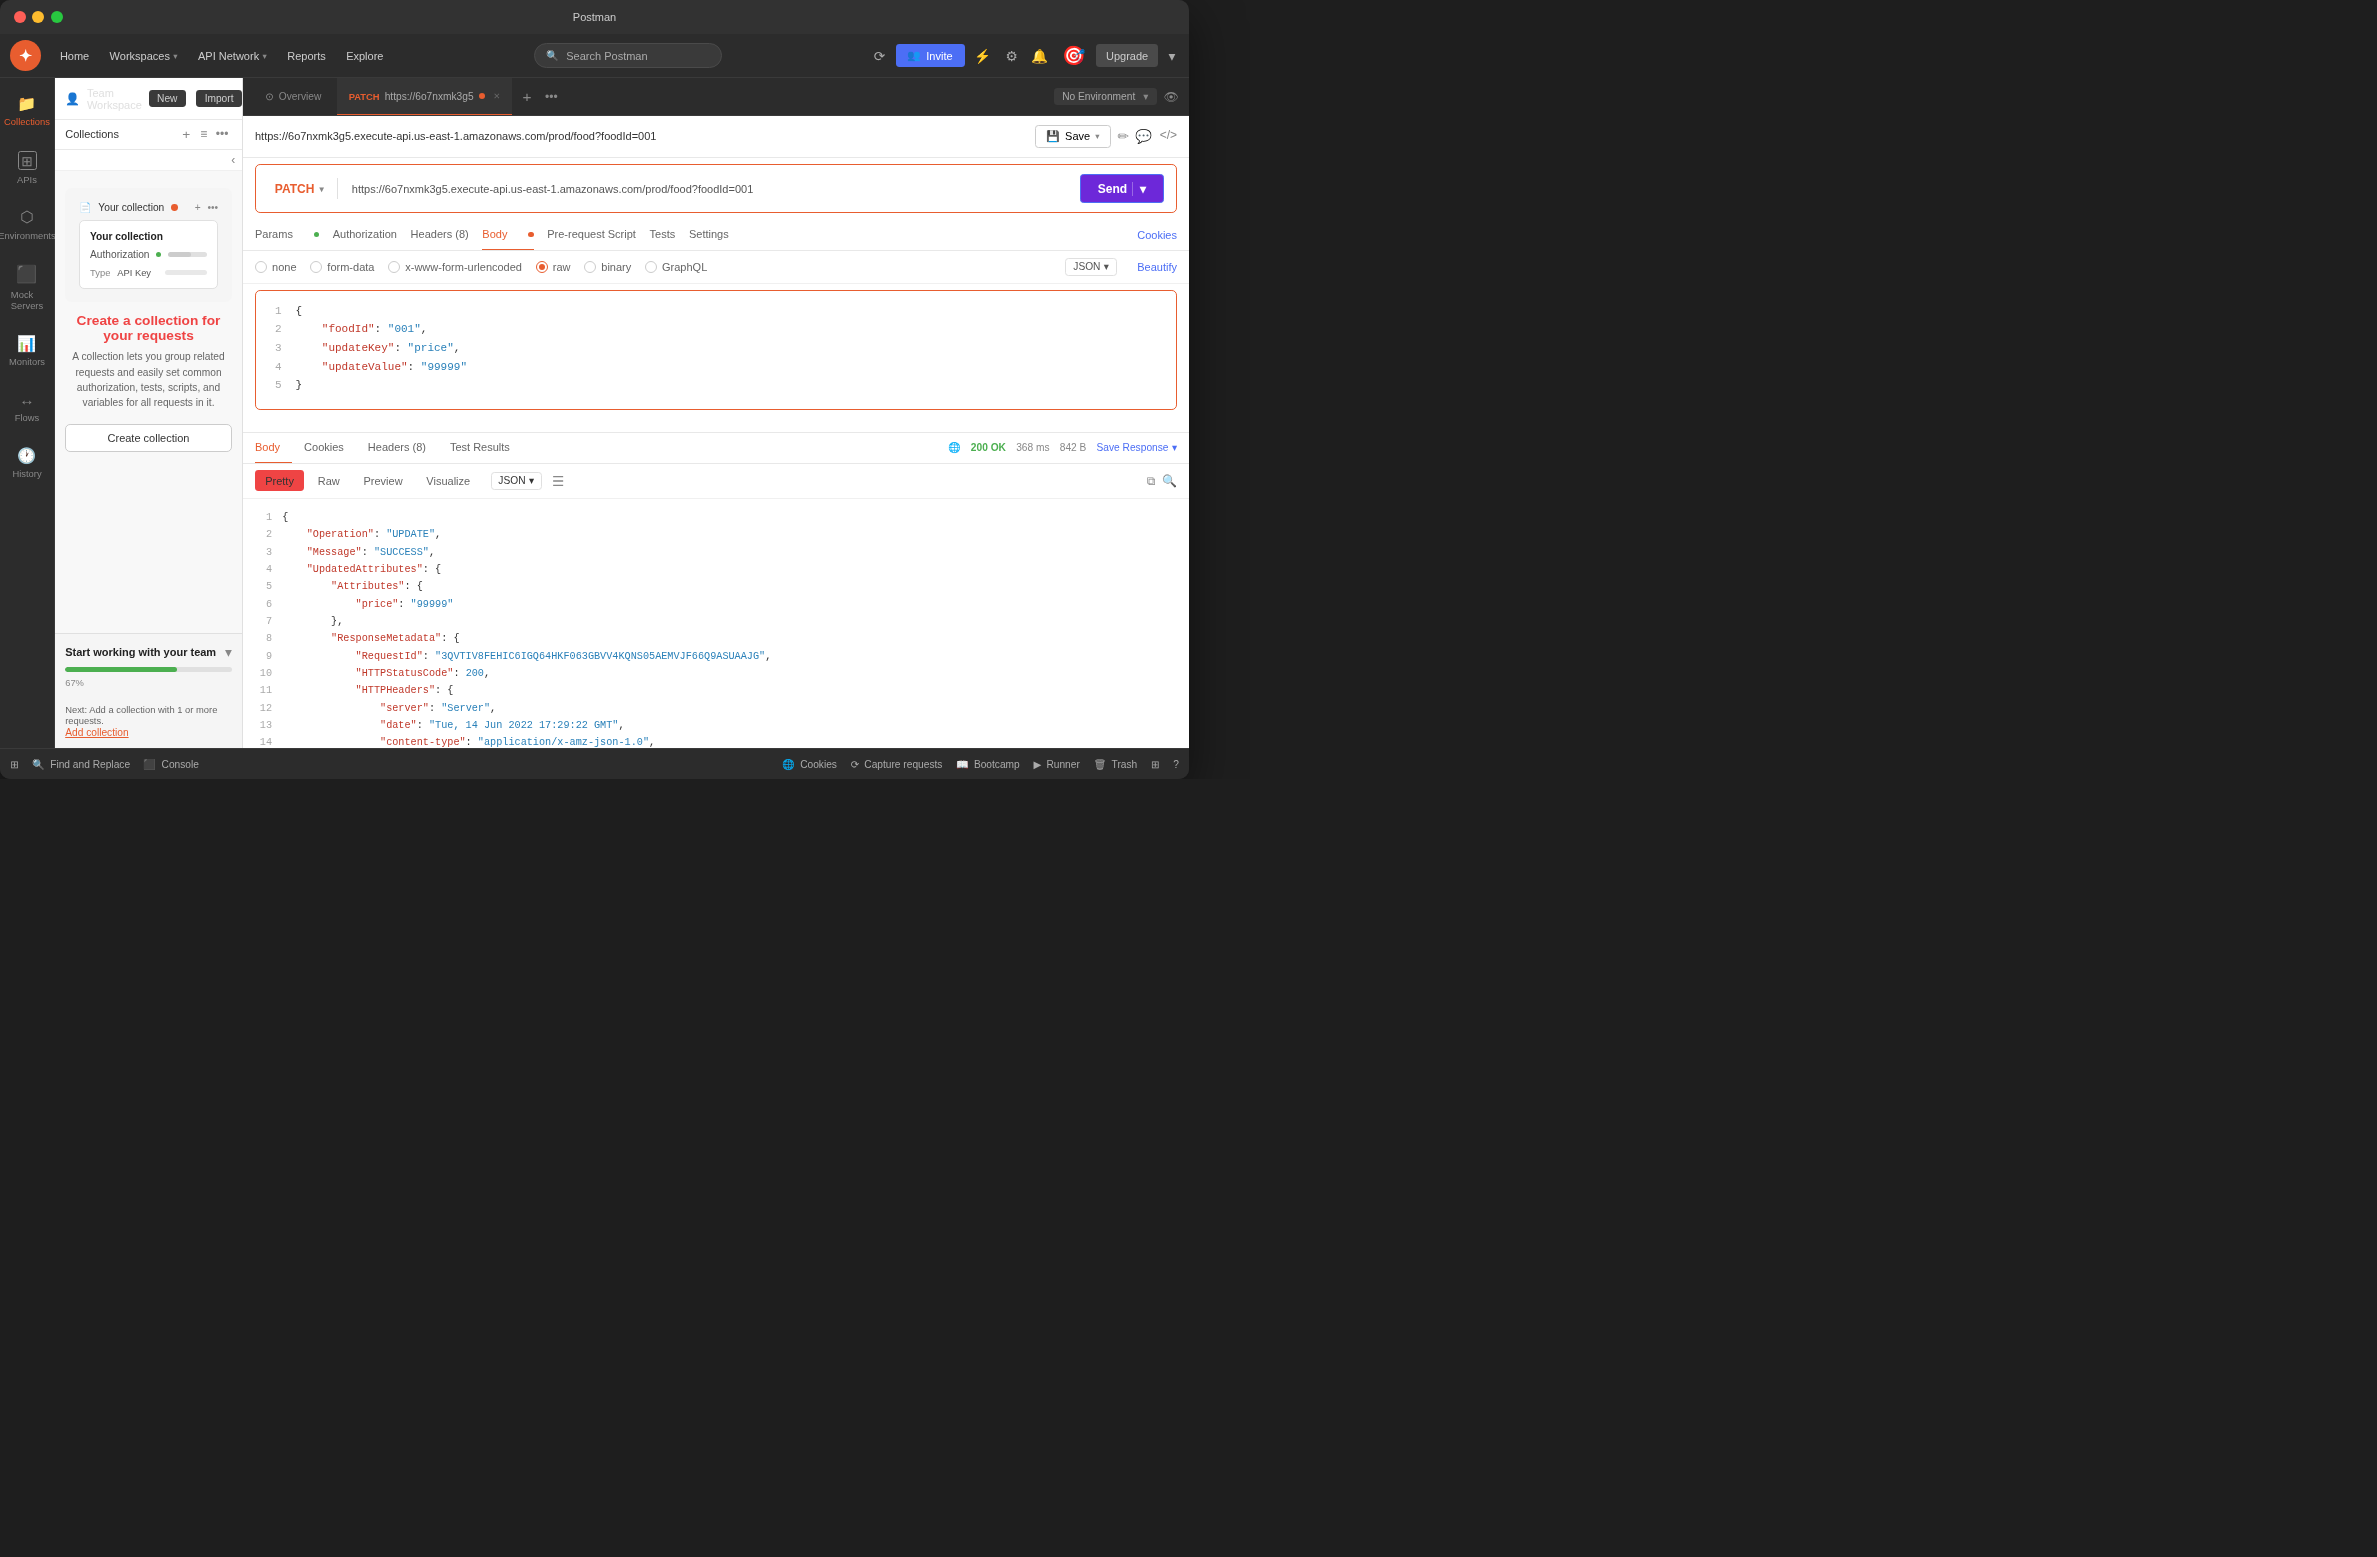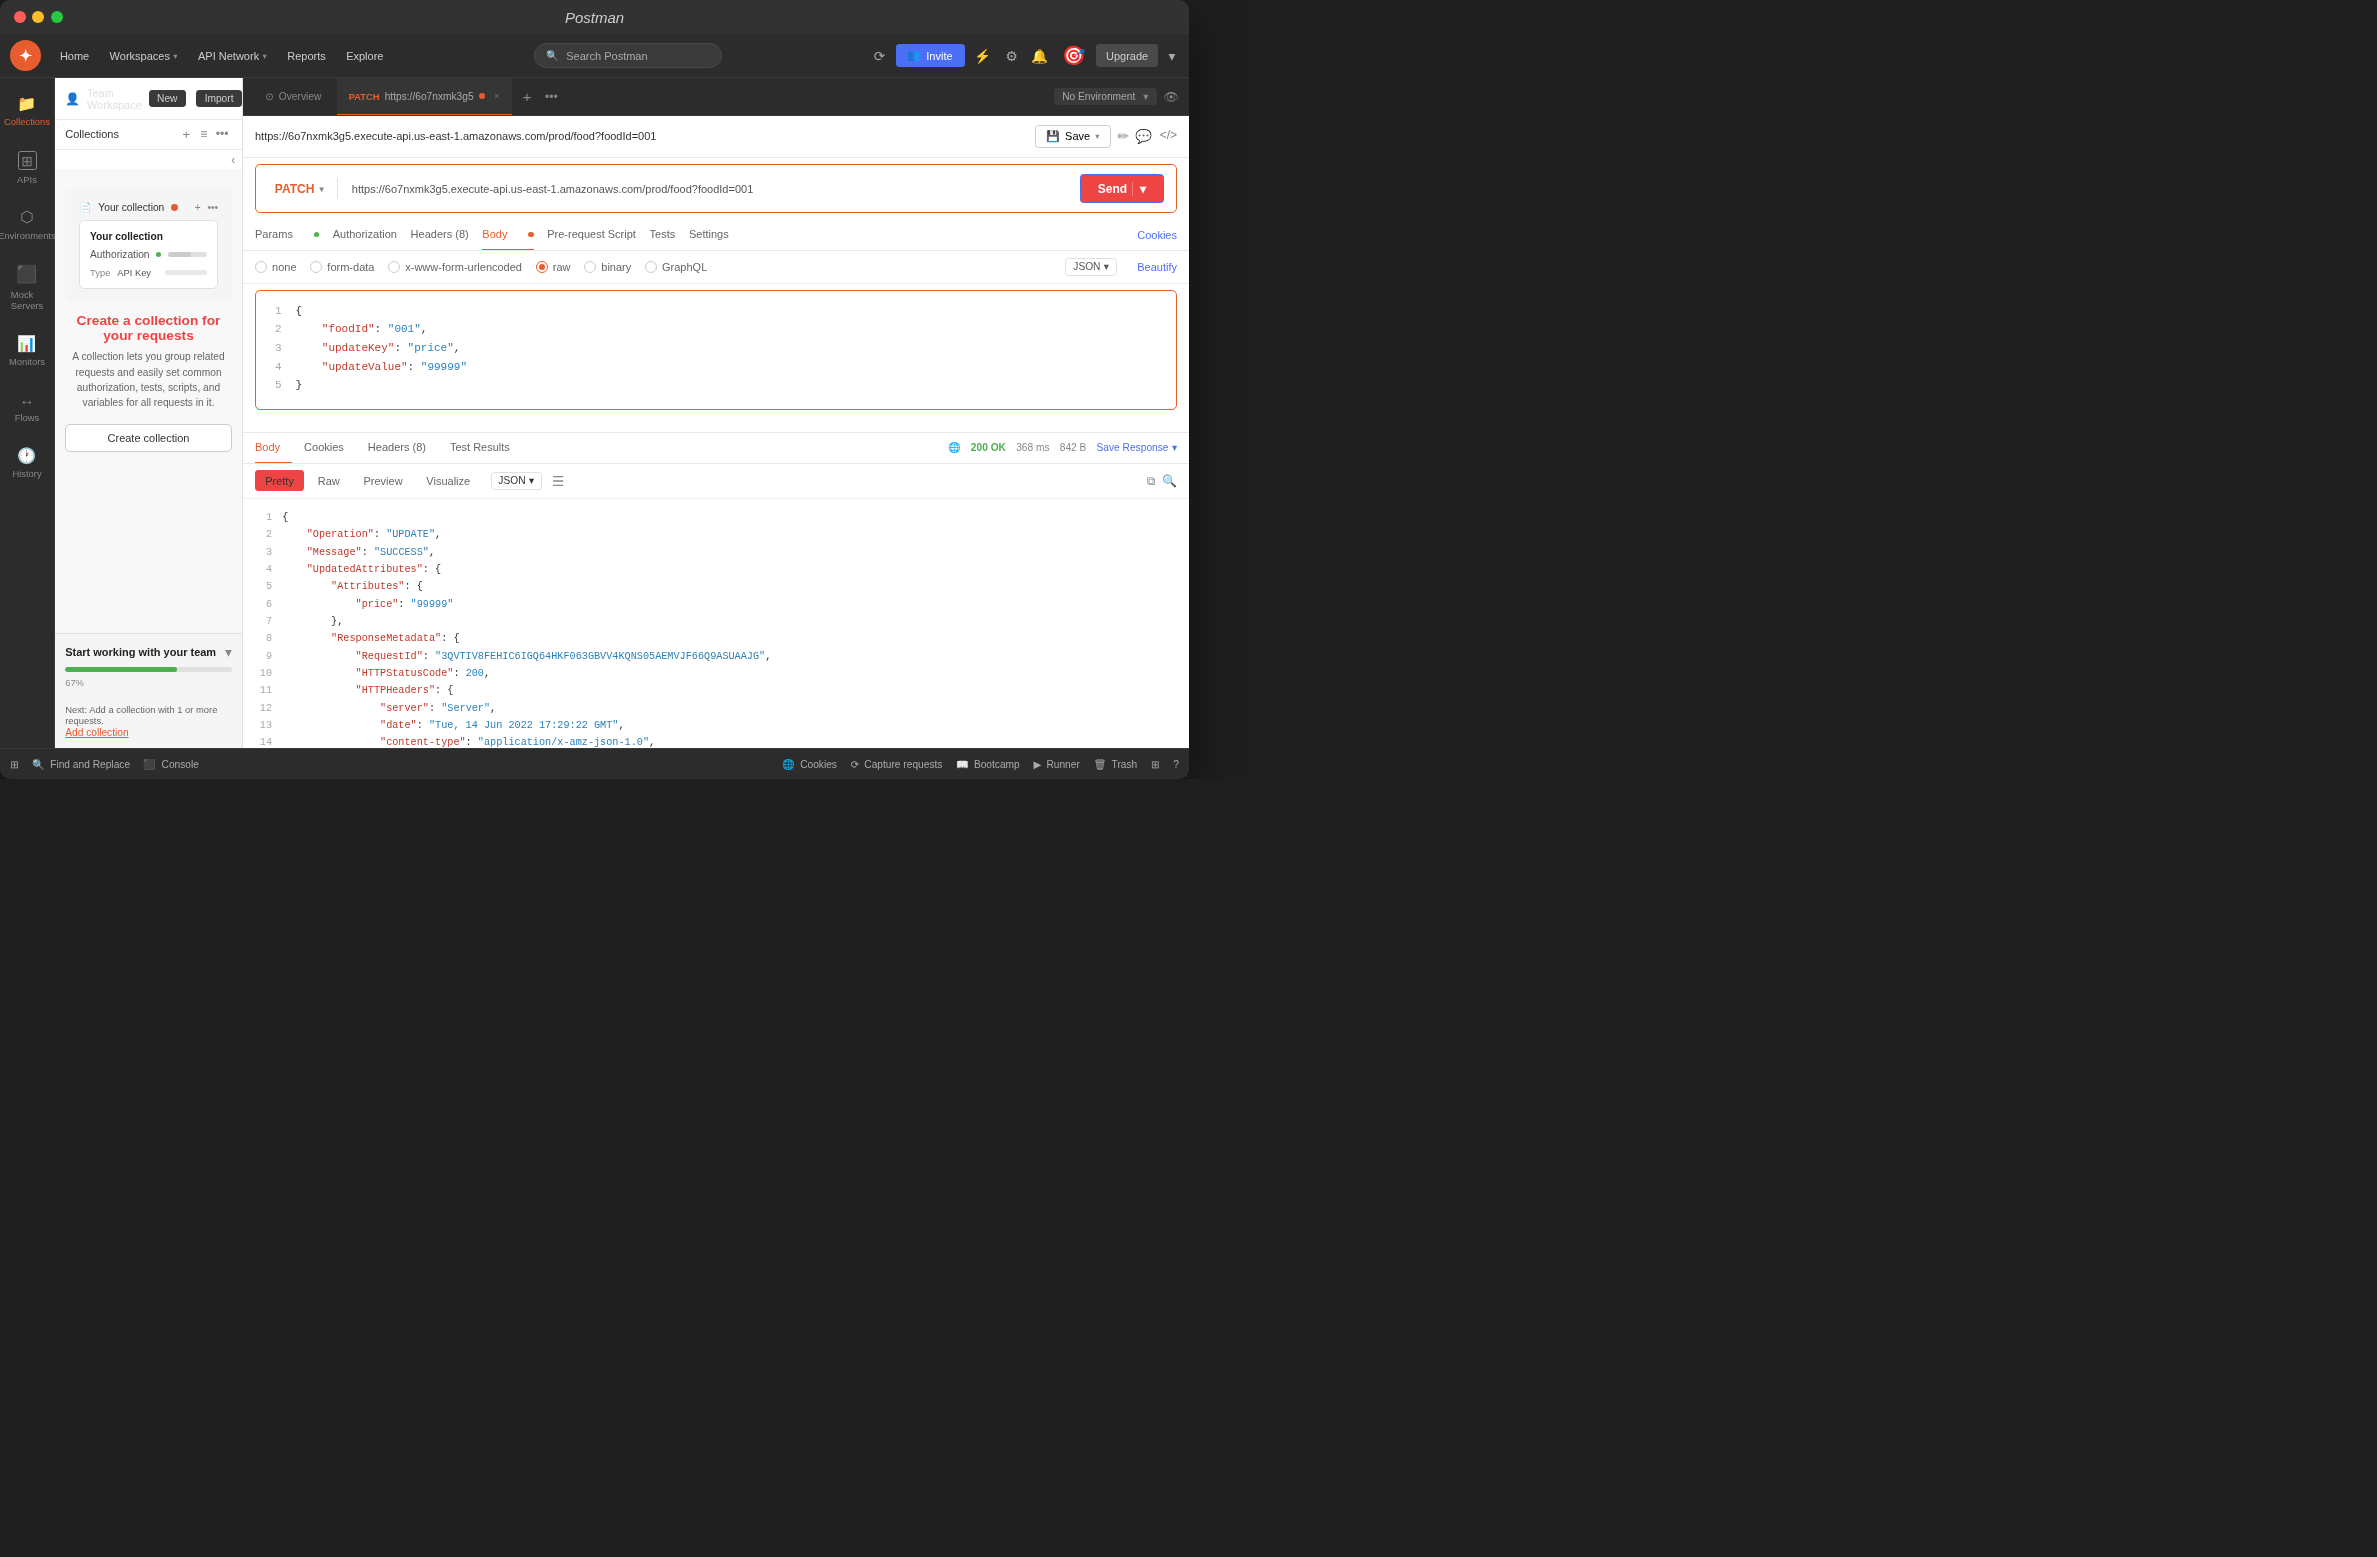--- a/index.html
+++ b/index.html
@@ -7,21 +7,21 @@
 
     .window { width: 1189px; height: 779px; background: #2c2c2c; border-radius: 10.2px; overflow: hidden; display: flex; flex-direction: column; box-shadow: 0 17px 51px rgba(0,0,0,0.5); }
 
     
     .titlebar { height: 34px; background: #323232; display: flex; align-items: center; padding: 0 13.7px; gap: 6.8px; position: relative; }
     .traffic-lights { display: flex; gap: 6.8px; }
     .traffic-light { width: 12px; height: 12px; border-radius: 50%; }
     .tl-red { background: #ff5f57; }
     .tl-yellow { background: #febc2e; }
     .tl-green { background: #28c840; }
-    .titlebar-title { position: absolute; left: 50%; transform: translateX(-50%); color: #ccc; font-size: 15px; font-style: italic; }
+    .titlebar-title { position: absolute; left: 50%; transform: translateX(-50%); color: #ccc; font-size: 11px; }
 
     
     .navbar { height: 44px; background: #2c2c2c; display: flex; align-items: center; padding: 0 10.2px; gap: 3.4px; border-bottom: 0.9px solid #3a3a3a; }
     .nav-logo { width: 31px; height: 31px; background: #e85d2f; border-radius: 50%; display: flex; align-items: center; justify-content: center; color: white; font-size: 15.4px; font-weight: bold; margin-right: 6.8px; flex-shrink: 0; }
     .nav-link { color: #ccc; padding: 5.1px 8.5px; border-radius: 3.4px; cursor: pointer; font-size: 11px; display: flex; align-items: center; gap: 3.4px; }
     .nav-chevron { font-size: 8.5px; color: #888; }
     .search-bar { margin: 0 auto; background: #3a3a3a; border: 0.9px solid #4a4a4a; border-radius: 17px; padding: 5.1px 12px; color: #aaa; font-size: 11px; display: flex; align-items: center; gap: 6.8px; width: 188px; cursor: pointer; }
     .search-icon-char { color: #888; font-size: 10.2px; }
     .nav-right { display: flex; align-items: center; gap: 6.8px; margin-left: 6.8px; }
     .btn-invite { background: #4c6ef5; color: white; border: none; border-radius: 3.4px; padding: 5.1px 12px; font-size: 11px; cursor: pointer; display: flex; align-items: center; gap: 5.1px; }
@@ -83,21 +83,21 @@
     .url-bar { display: flex; align-items: center; padding: 8.5px 12px; border-bottom: 0.9px solid #e8e8e8; gap: 6.8px; }
     .url-text { flex: 1; font-size: 11px; color: #333; font-weight: 500; }
     .btn-save { background: white; border: 0.9px solid #ccc; border-radius: 3.4px; padding: 4.3px 10.2px; font-size: 11px; cursor: pointer; display: flex; align-items: center; gap: 5.1px; }
     .url-icons { display: flex; gap: 6.8px; color: #888; font-size: 13.7px; }
 
     .method-url-row { display: flex; align-items: center; padding: 8.5px 12px; border-bottom: 0.9px solid #e8e8e8; gap: 6.8px; border: 1.7px solid #e85d2f; margin: 6.8px 12px; border-radius: 5.1px; }
     .method-select { background: white; border: none; color: #333; font-size: 12px; font-weight: 600; cursor: pointer; display: flex; align-items: center; gap: 5.1px; padding: 3.4px 6.8px; }
     .method-chevron { color: #888; font-size: 8.5px; }
     .method-divider { width: 0.9px; height: 20.5px; background: #e0e0e0; }
     .url-input { flex: 1; border: none; outline: none; font-size: 11px; color: #555; padding: 3.4px 6.8px; }
-    .btn-send { background: #ef4444; color: white; border: none; border-radius: 3.4px; padding: 6.8px 17px; font-size: 12px; font-weight: 600; cursor: pointer; display: flex; align-items: center; gap: 5.1px; border: 1.7px solid #4c6ef5; }
+    .btn-send { background: #6d28d9; color: white; border: none; border-radius: 3.4px; padding: 6.8px 17px; font-size: 12px; font-weight: 600; cursor: pointer; display: flex; align-items: center; gap: 5.1px; border: 1.7px solid #4c6ef5; }
     .send-chevron { border-left: 0.9px solid rgba(255,255,255,0.3); padding-left: 6.8px; }
 
     
     .req-tabs { display: flex; align-items: center; padding: 0 12px; border-bottom: 0.9px solid #e8e8e8; gap: 13.7px; }
     .req-tab { padding: 8.5px 0; font-size: 11px; color: #666; cursor: pointer; border-bottom: 1.7px solid transparent; display: flex; align-items: center; gap: 21px; }
     .req-tab.active { color: #e85d2f; border-bottom-color: #e85d2f; }
     .req-tab-dot { width: 5.1px; height: 5.1px; border-radius: 50%; background: #e85d2f; }
     .req-tab-dot-green { background: #4caf50; }
     .req-cookies-link { margin-left: auto; color: #4c6ef5; font-size: 11px; cursor: pointer; }
 

